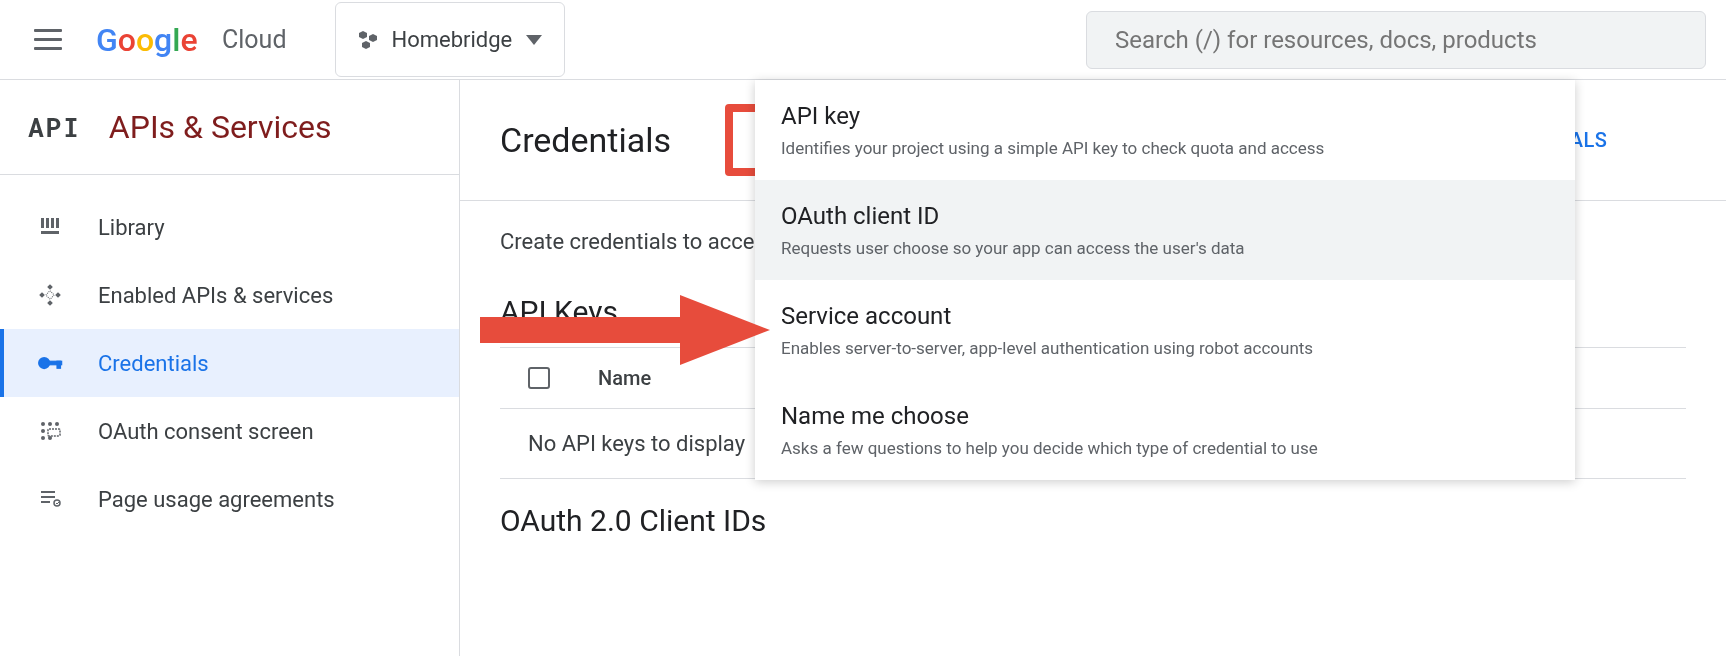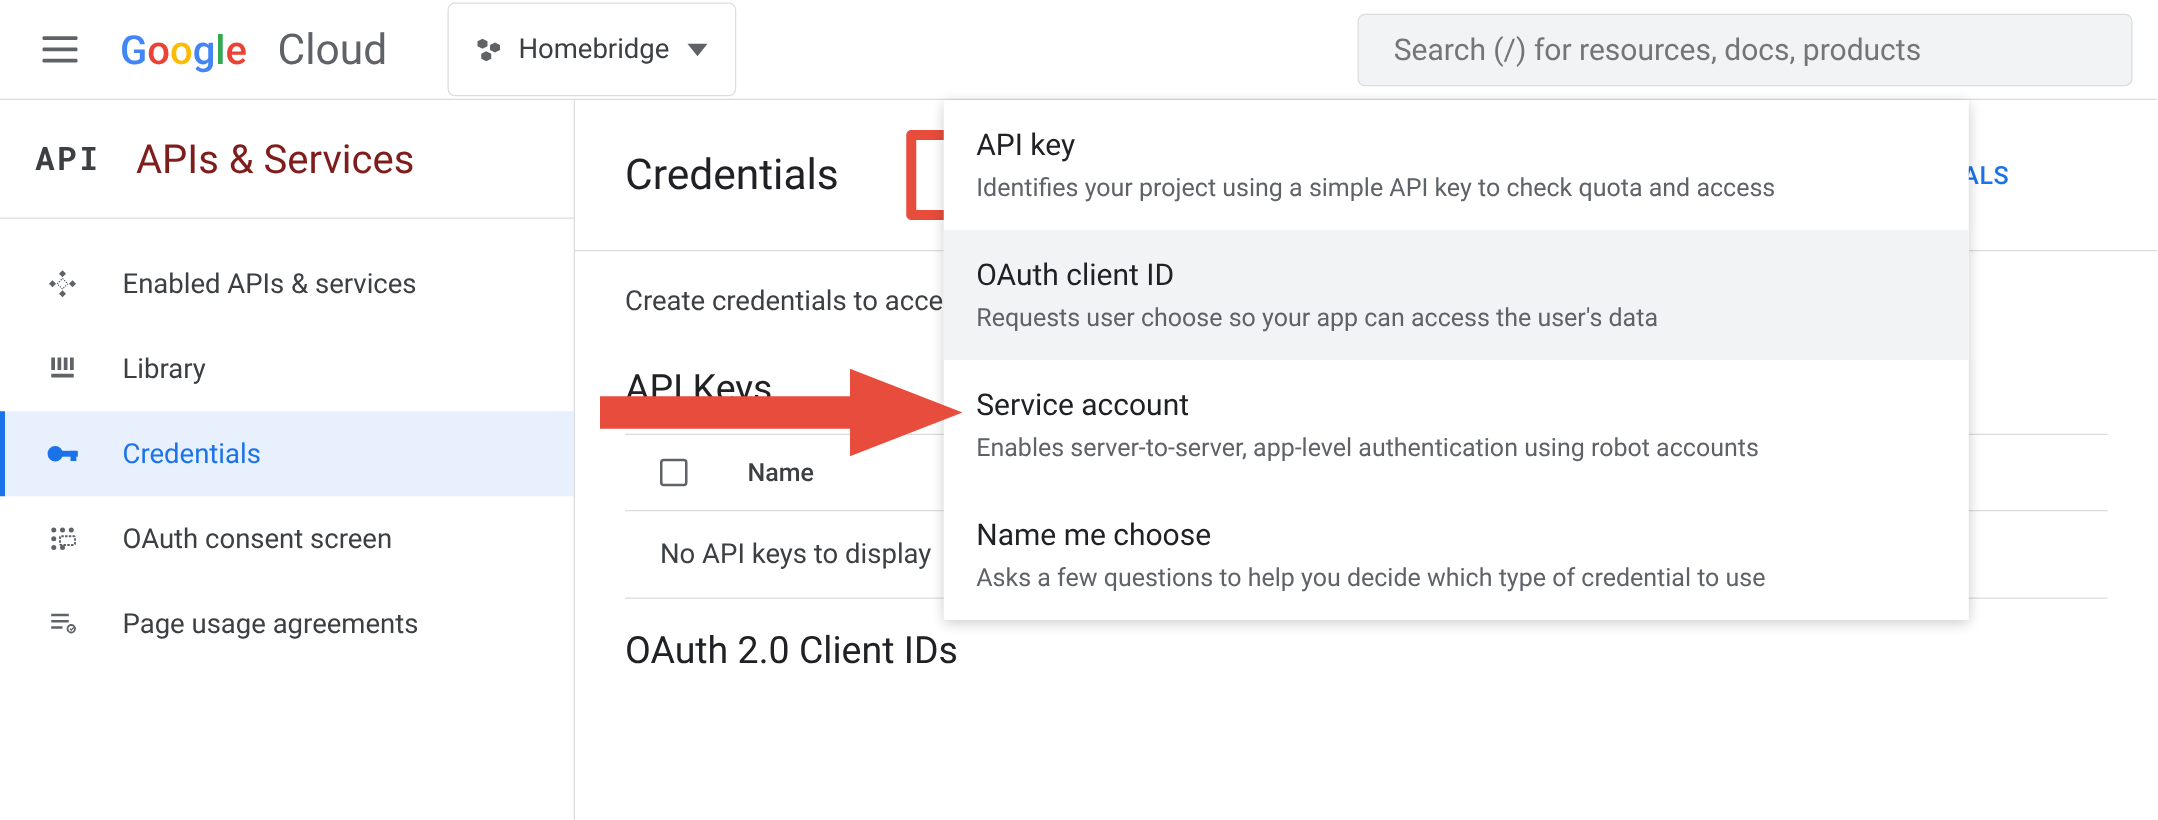--- a/index.html
+++ b/index.html
@@ -4,21 +4,21 @@
 <style>
   * { box-sizing: border-box; margin: 0; padding: 0; font-family: 'Google Sans', Roboto, Arial, sans-serif; }
   body { width: 1726px; height: 656px; overflow: hidden; background: #fff; color: #202124; position: relative; }
 
   
   .topbar { height: 80px; display: flex; align-items: center; border-bottom: 1px solid #dadce0; padding: 0 20px 0 28px; gap: 28px; }
   .hamburger { display: flex; flex-direction: column; gap: 6px; cursor: pointer; padding: 6px; }
   .hamburger span { width: 28px; height: 3px; background: #5f6368; border-radius: 1px; }
   .logo { display: flex; align-items: center; gap: 6px; font-size: 30px; font-weight: 400; }
   .logo-g { display:inline-flex; }
-  .cloud-word { color:#5f6368; font-size:34px; letter-spacing:0; margin-left:2px; }
+  .cloud-word { color:#5f6368; font-size:25px; letter-spacing:0; margin-left:2px; }
   .project-picker { display:flex; align-items:center; gap:14px; border:1px solid #dadce0; border-radius:6px; padding:24px 22px; margin-left:20px; cursor:pointer; }
   .project-picker .hex { position:relative; width:20px; height:20px; }
   .project-picker .pname { font-size:22px; color:#3c4043; }
   .caret-down { width:0; height:0; border-left:8px solid transparent; border-right:8px solid transparent; border-top:10px solid #5f6368; }
   .searchbar { margin-left:auto; height:58px; background:#f1f3f4; border:1px solid #dadce0; border-radius:6px; display:flex; align-items:center; padding:0 28px; width:620px; }
   .searchbar input { border:none; background:transparent; outline:none; font-size:24px; color:#5f6368; width:100%; }
 
   
   .layout { display:flex; height:calc(100% - 80px); }
   .sidebar { width:460px; border-right:1px solid #dadce0; }
@@ -48,21 +48,21 @@
   .section-h { font-size:30px; color:#202124; margin:24px 0 18px; }
   .table-head { display:flex; align-items:center; gap:48px; padding:18px 28px; border-top:1px solid #dadce0; border-bottom:1px solid #dadce0; font-weight:500; font-size:20px; color:#3c4043; }
   .checkbox { width:22px; height:22px; border:2px solid #5f6368; border-radius:3px; }
   .empty-row { padding:22px 28px; font-size:22px; color:#3c4043; border-bottom:1px solid #dadce0; }
 
   
   .popover { position:absolute; top:80px; left:755px; width:820px; background:#fff; box-shadow:0 2px 10px rgba(0,0,0,.2); z-index:50; }
   .pop-item { padding:22px 26px; cursor:pointer; }
   .pop-item.hover { background:#f1f3f4; }
   .pop-title { font-size:24px; color:#202124; margin-bottom:8px; }
-  .pop-desc { font-size:20px; color:#5f6368; }
+  .pop-desc { font-size:17px; color:#5f6368; }
 
   
   .arrow { position:absolute; top:295px; left:480px; z-index:60; }
 </style>
 </head>
 <body>
 
 <div class="topbar">
   <div class="hamburger">
     <span></span>
@@ -98,41 +98,41 @@
 <div class="layout">
 
   <div class="sidebar">
     <div class="sidebar-header">
       <span class="api-glyph">API</span>
       <span class="sidebar-title">APIs &amp; Services</span>
     </div>
     <div class="nav">
       <div class="nav-item">
         <span class="nav-icon">
+          <svg width="24" height="24" viewBox="0 0 24 24" fill="#5f6368">
+              <rect x="3" y="3" width="3" height="10"></rect>
+              <rect x="8" y="3" width="3" height="10"></rect>
+              <rect x="13" y="3" width="3" height="10"></rect>
+              <rect x="18" y="3" width="3" height="10"></rect>
+              <rect x="3" y="16" width="18" height="3"></rect>
+            </svg>
+        </span>
+        <span>Library</span>
+      </div>
+      <div class="nav-item">
+        <span class="nav-icon">
           <svg width="24" height="24" viewBox="0 0 24 24">
               <rect x="10" y="2" width="4" height="4" transform="rotate(45 12 4)" fill="#5f6368"></rect>
               <rect x="2" y="10" width="4" height="4" transform="rotate(45 4 12)" fill="#5f6368"></rect>
               <rect x="18" y="10" width="4" height="4" transform="rotate(45 20 12)" fill="#5f6368"></rect>
               <rect x="10" y="18" width="4" height="4" transform="rotate(45 12 20)" fill="#5f6368"></rect>
               <rect x="9" y="9" width="6" height="6" transform="rotate(45 12 12)" fill="none" stroke="#5f6368" stroke-width="1" stroke-dasharray="1,1"></rect>
             </svg>
         </span>
         <span>Enabled APIs &amp; services</span>
-      </div>
-      <div class="nav-item">
-        <span class="nav-icon">
-          <svg width="24" height="24" viewBox="0 0 24 24" fill="#5f6368">
-              <rect x="3" y="3" width="3" height="10"></rect>
-              <rect x="8" y="3" width="3" height="10"></rect>
-              <rect x="13" y="3" width="3" height="10"></rect>
-              <rect x="18" y="3" width="3" height="10"></rect>
-              <rect x="3" y="16" width="18" height="3"></rect>
-            </svg>
-        </span>
-        <span>Library</span>
       </div>
       <div class="nav-item active">
         <span class="nav-icon">
           <svg width="28" height="28" viewBox="0 0 24 24" fill="#1a73e8">
               <circle cx="7" cy="12" r="4" fill="none" stroke="#1a73e8" stroke-width="2.5"></circle>
               <rect x="10" y="10.5" width="12" height="3"></rect>
               <rect x="18" y="10.5" width="3" height="6"></rect>
             </svg>
         </span>
         <span>Credentials</span>

